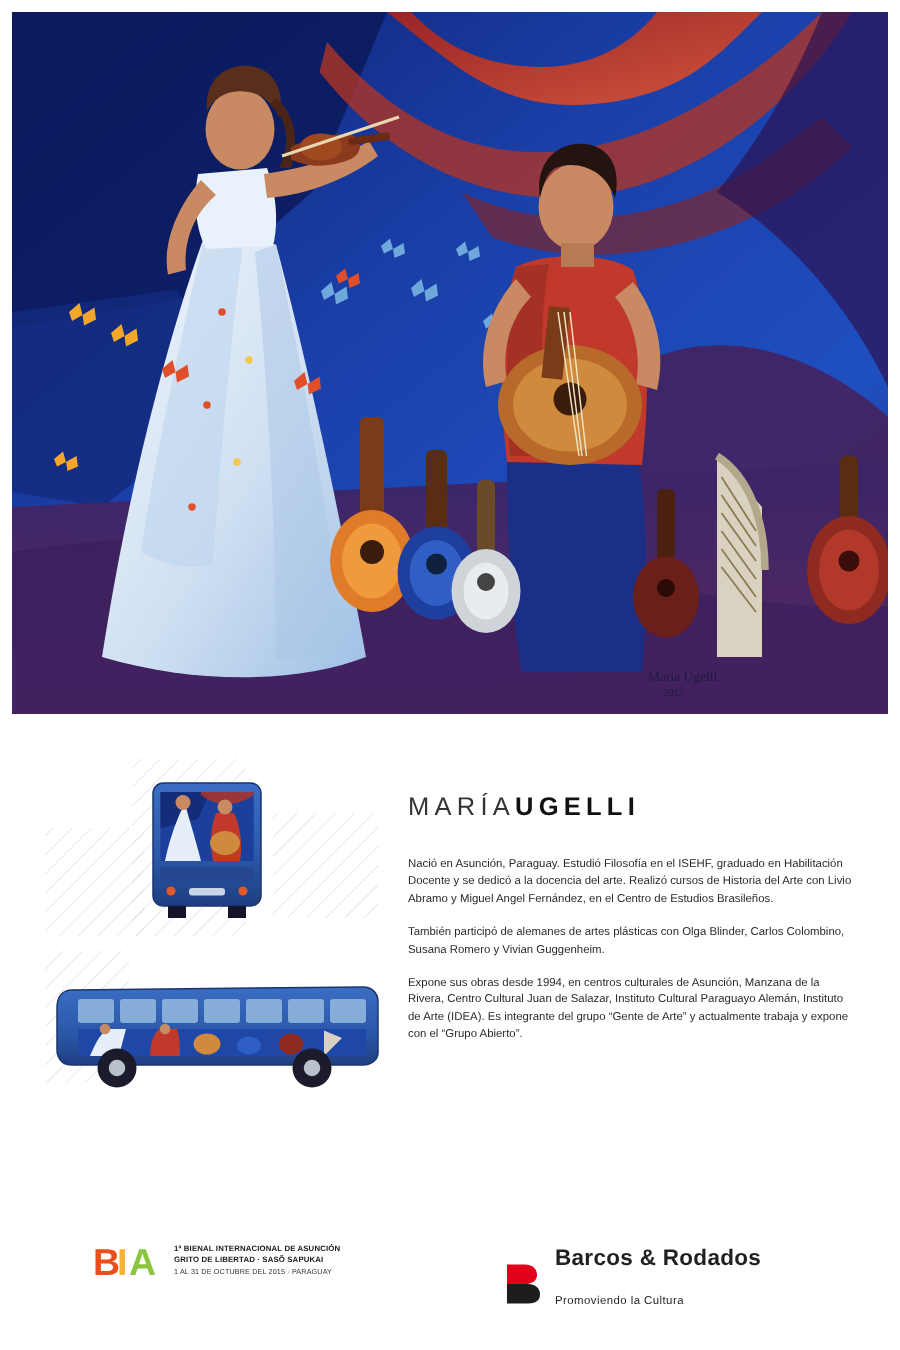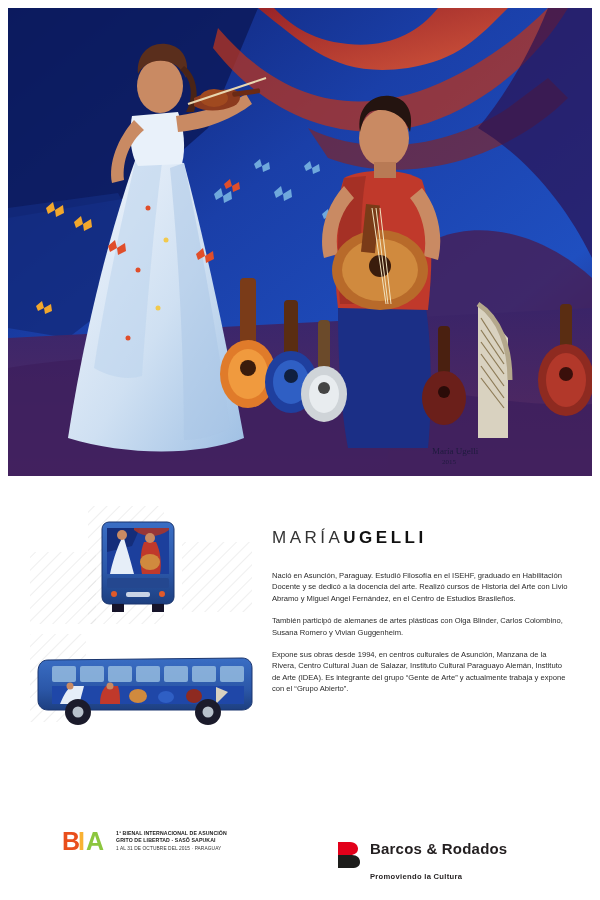--- a/index.html
+++ b/index.html
@@ -103,39 +103,38 @@
     line-height: 7.4px;
     color: #1a1a1a;
     font-weight: bold;
     letter-spacing: 0.1px;
   }
   .bia-text .l3 { font-weight: normal; font-size: 4.8px; color:#333; }
 
   .br-logo {
     position: absolute;
     left: 336px;
-    top: 16px;
+    top: 6px;
     display: flex;
-    align-items: flex-start;
+    align-items: flex-end;
     gap: 8px;
   }
   .br-mark { width: 26px; height: 30px; }
   .br-words .br-title {
     font-size: 15px;
     font-weight: bold;
     color: #231f20;
     letter-spacing: 0.2px;
     line-height: 17px;
   }
   .br-words .br-sub {
     font-size: 7.6px;
     color: #231f20;
     letter-spacing: 0.3px;
     margin-top: 15px;
-    font-weight: bold;
   }
 </style>
 </head>
 <body>
 
 <div class="artwork">
   <svg class="art-svg" viewBox="0 0 584 470">
     <defs>
       <linearGradient id="bgGrad" x1="0" y1="0" x2="1" y2="1">
         <stop offset="0%" stop-color="#0e1f6e"></stop>

